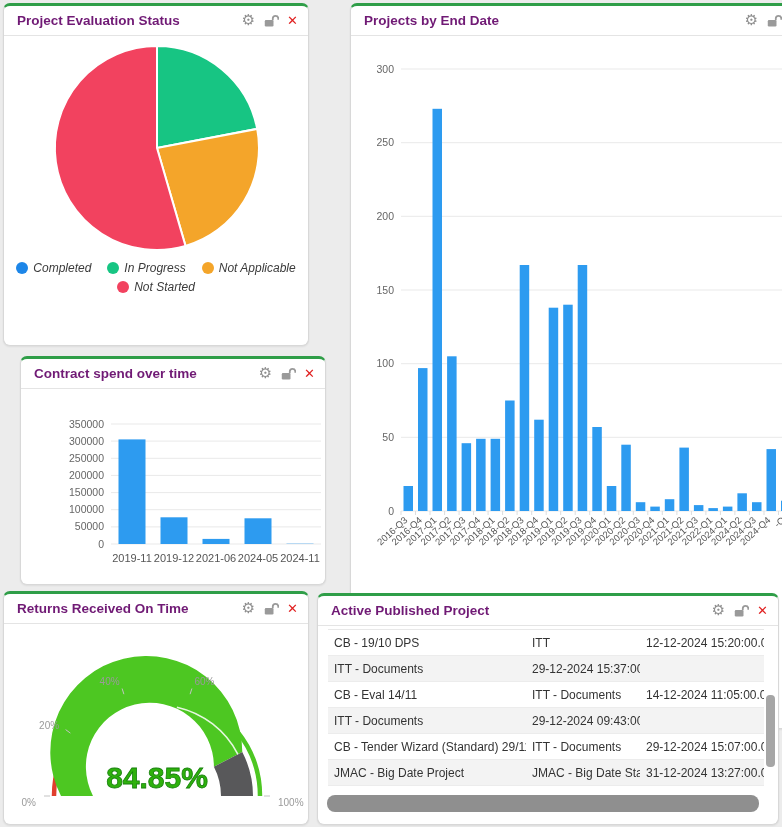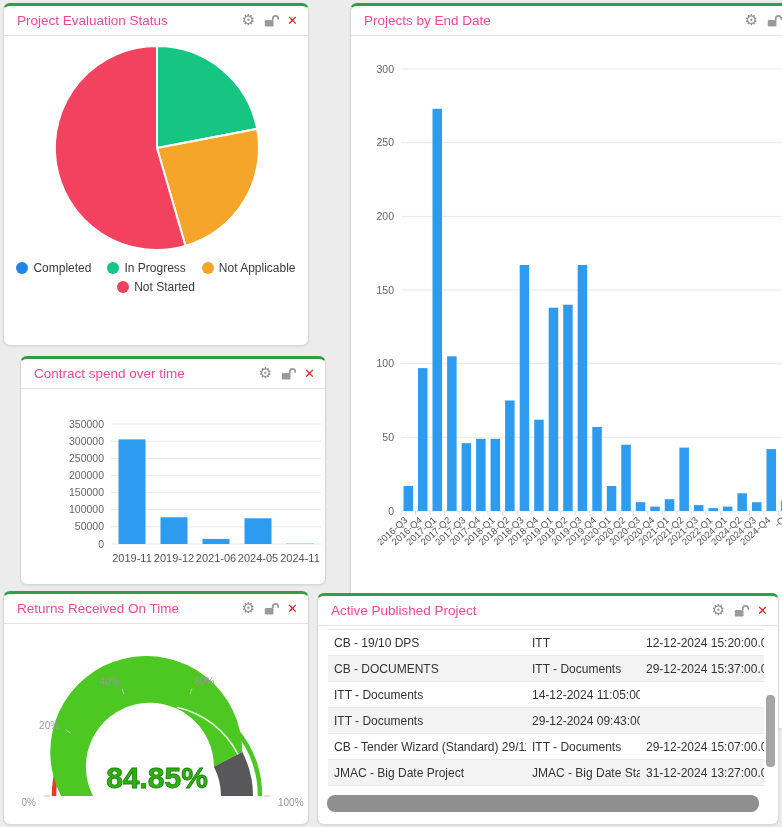--- a/index.html
+++ b/index.html
@@ -5,31 +5,31 @@
   html,body { margin:0; padding:0; background:#ececec; font-family:"Liberation Sans", sans-serif; }
   * { box-sizing:border-box; }
   .board { position:relative; width:782px; height:827px; background:#ececec; overflow:hidden; }
   .panel {
     position:absolute; background:#fff;
     border:1px solid #d8d8d8; border-top:3px solid #2f9e48;
     border-radius:7px; box-shadow:0 1px 2px rgba(0,0,0,.07);
     overflow:hidden;
   }
   .panel-header { display:flex; align-items:center; height:30px; padding:0 10px 0 13px; border-bottom:1px solid #e4e4e4; }
-  .panel-title { font-weight:normal; font-size:13.5px; color:#ec4899; }
+  .panel-title { font-weight:bold; font-size:13.5px; color:#701a75; }
   .header-icons { margin-left:auto; display:flex; align-items:center; gap:8px; }
   .icon-btn { cursor:pointer; line-height:1; display:inline-flex; align-items:center; }
   .gear-glyph { color:#8f8f8f; font-size:15px; font-family:"DejaVu Sans", sans-serif; }
   .close-glyph { color:#e01f1f; font-size:13px; font-weight:bold; font-family:"DejaVu Sans", sans-serif; }
   .panel-body { position:relative; }
   svg text { font-family:"Liberation Sans", sans-serif; }
 
   
   .pie-legend { display:flex; flex-wrap:wrap; justify-content:center; row-gap:5px; column-gap:16px; width:282px; margin:2px auto 0; }
-  .lg-item { display:inline-flex; align-items:center; gap:5px; font-size:12px; color:#3b3b3b; white-space:nowrap; }
+  .lg-item { display:inline-flex; align-items:center; gap:5px; font-size:12px; color:#3b3b3b; white-space:nowrap;font-style:italic; }
   .lg-dot { width:12px; height:12px; border-radius:50%; display:inline-block; }
 
   
   .stages-table { position:absolute; left:10px; right:14px; top:3px; border-top:1px solid #e8e8e8; }
   .trow { display:grid; grid-template-columns:198px 114px 1fr; height:26px; align-items:center; font-size:12px; color:#333; border-bottom:1px solid #ececec; background:#fff; white-space:nowrap; }
   .trow:nth-child(even) { background:#f3f3f3; }
   .tcell { padding-left:6px; overflow:hidden; }
   .vscroll-thumb { position:absolute; right:3px; top:69px; width:9px; height:72px; background:#a6a6a6; border-radius:4px; }
   .hscroll-thumb { position:absolute; left:9px; right:19px; bottom:12px; height:17px; background:#8f8f8f; border-radius:8px; }
 
@@ -300,25 +300,25 @@
         </span>
     </div>
     <div class="panel-body" style="height:198px">
       <div class="stages-table">
           <div class="trow">
             <div class="tcell">CB - 19/10 DPS</div>
             <div class="tcell">ITT</div>
             <div class="tcell">12-12-2024 15:20:00.000</div>
           </div>
           <div class="trow">
-            <div class="tcell">CB - DOCUMENTS</div>
             <div class="tcell">ITT - Documents</div>
             <div class="tcell">29-12-2024 15:37:00.000</div>
           </div>
           <div class="trow">
+            <div class="tcell">CB - Eval 14/11</div>
             <div class="tcell">ITT - Documents</div>
             <div class="tcell">14-12-2024 11:05:00.000</div>
           </div>
           <div class="trow">
             <div class="tcell">ITT - Documents</div>
             <div class="tcell">29-12-2024 09:43:00.000</div>
           </div>
           <div class="trow">
             <div class="tcell">CB - Tender Wizard (Standard) 29/11</div>
             <div class="tcell">ITT - Documents</div>

